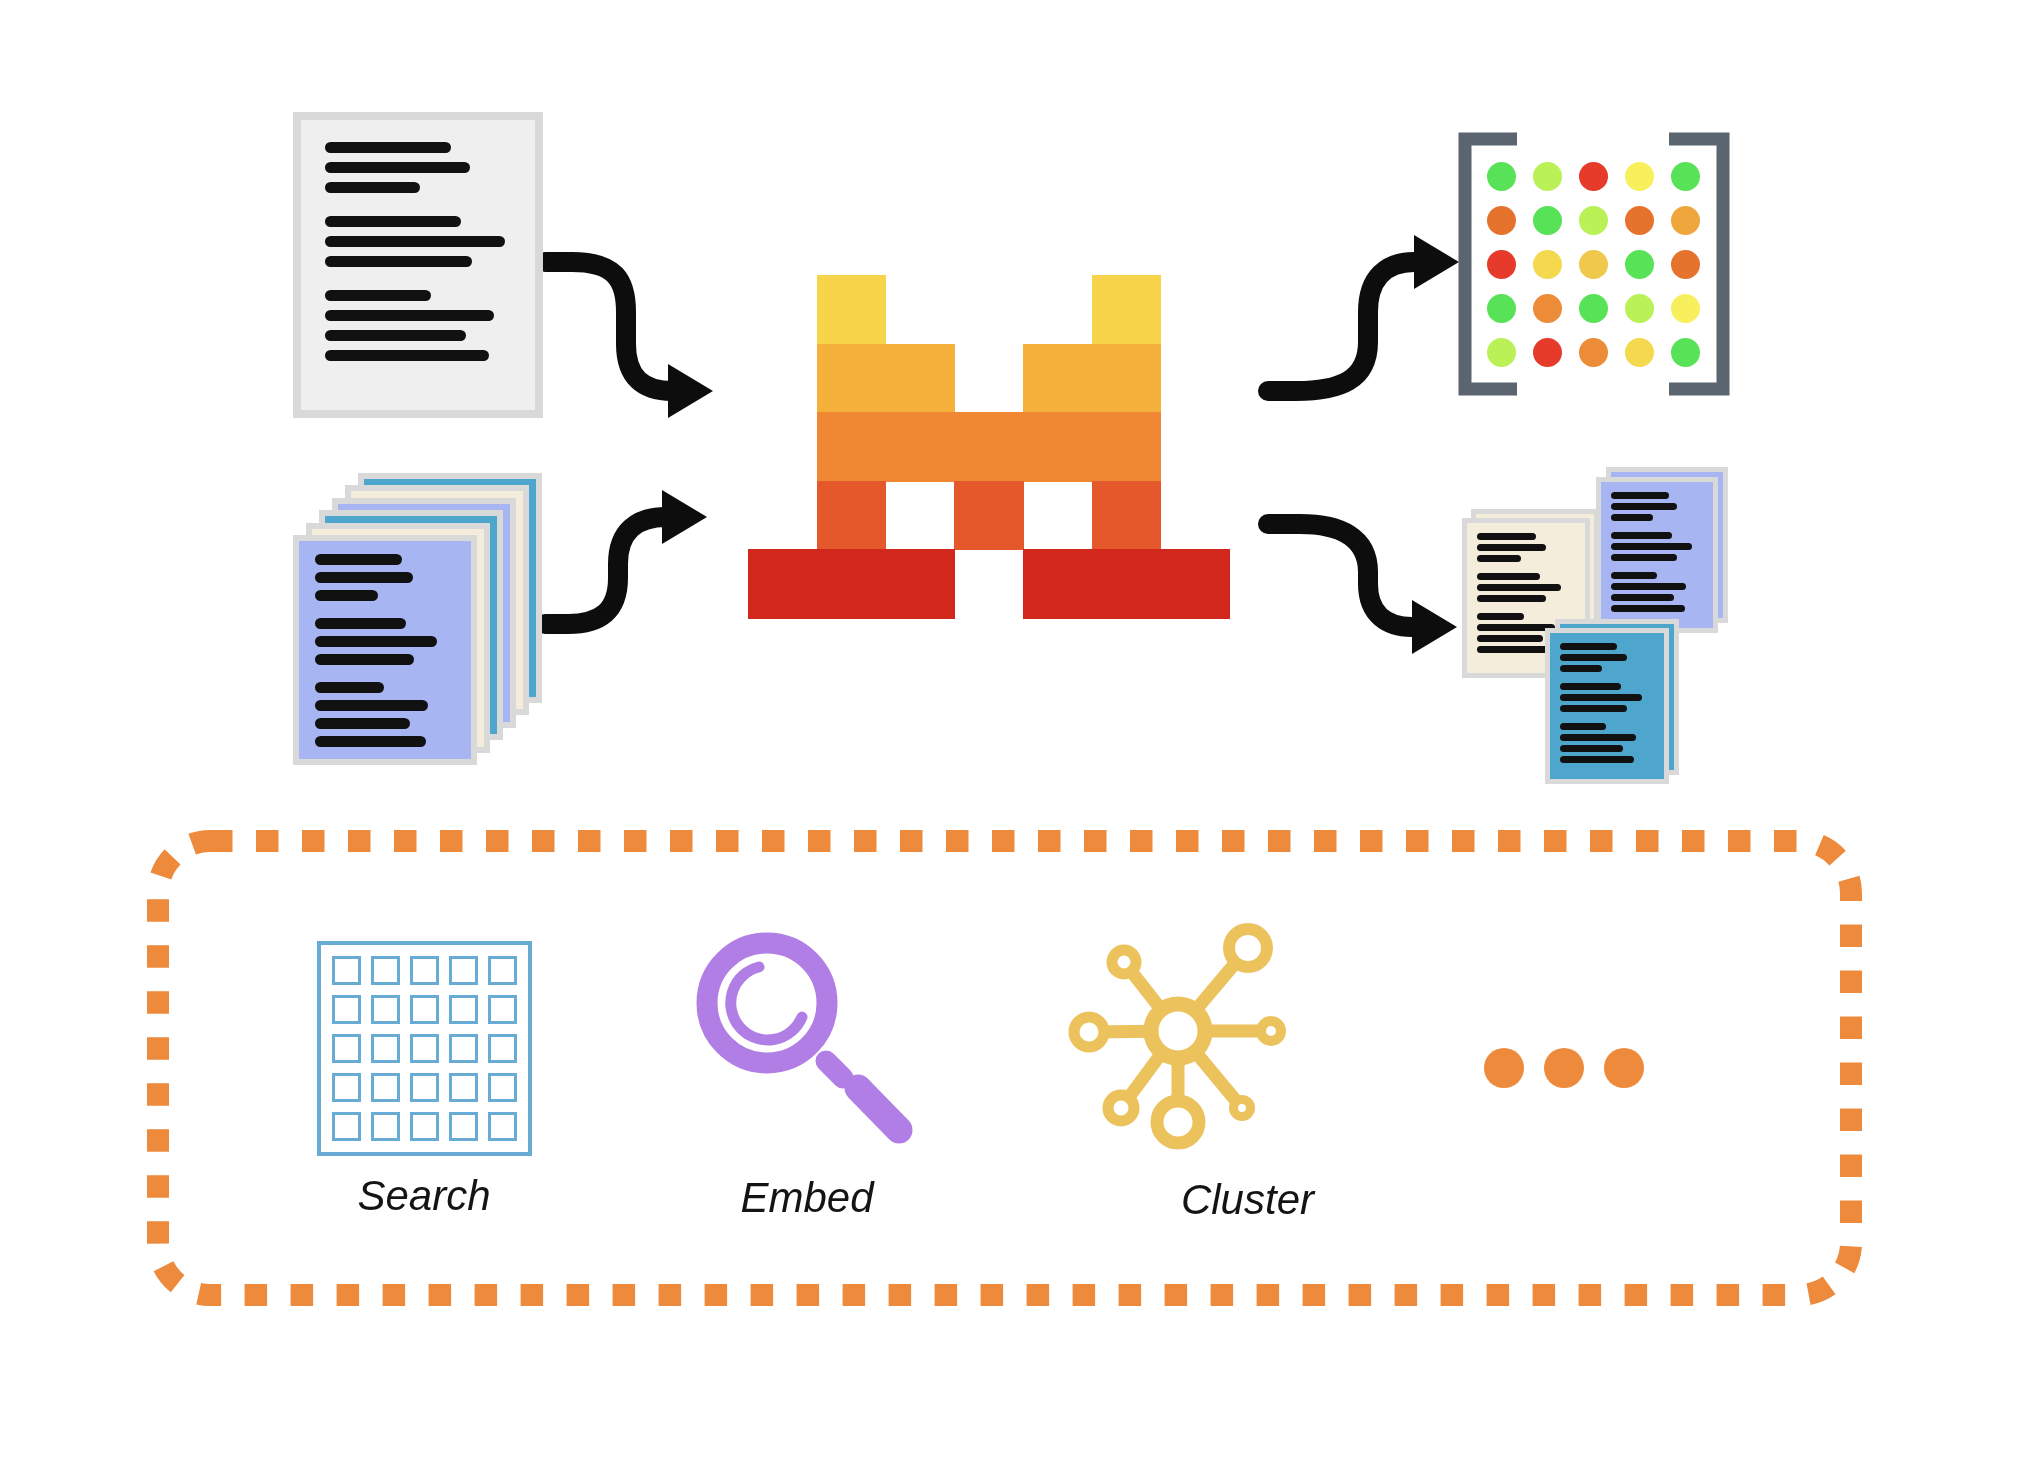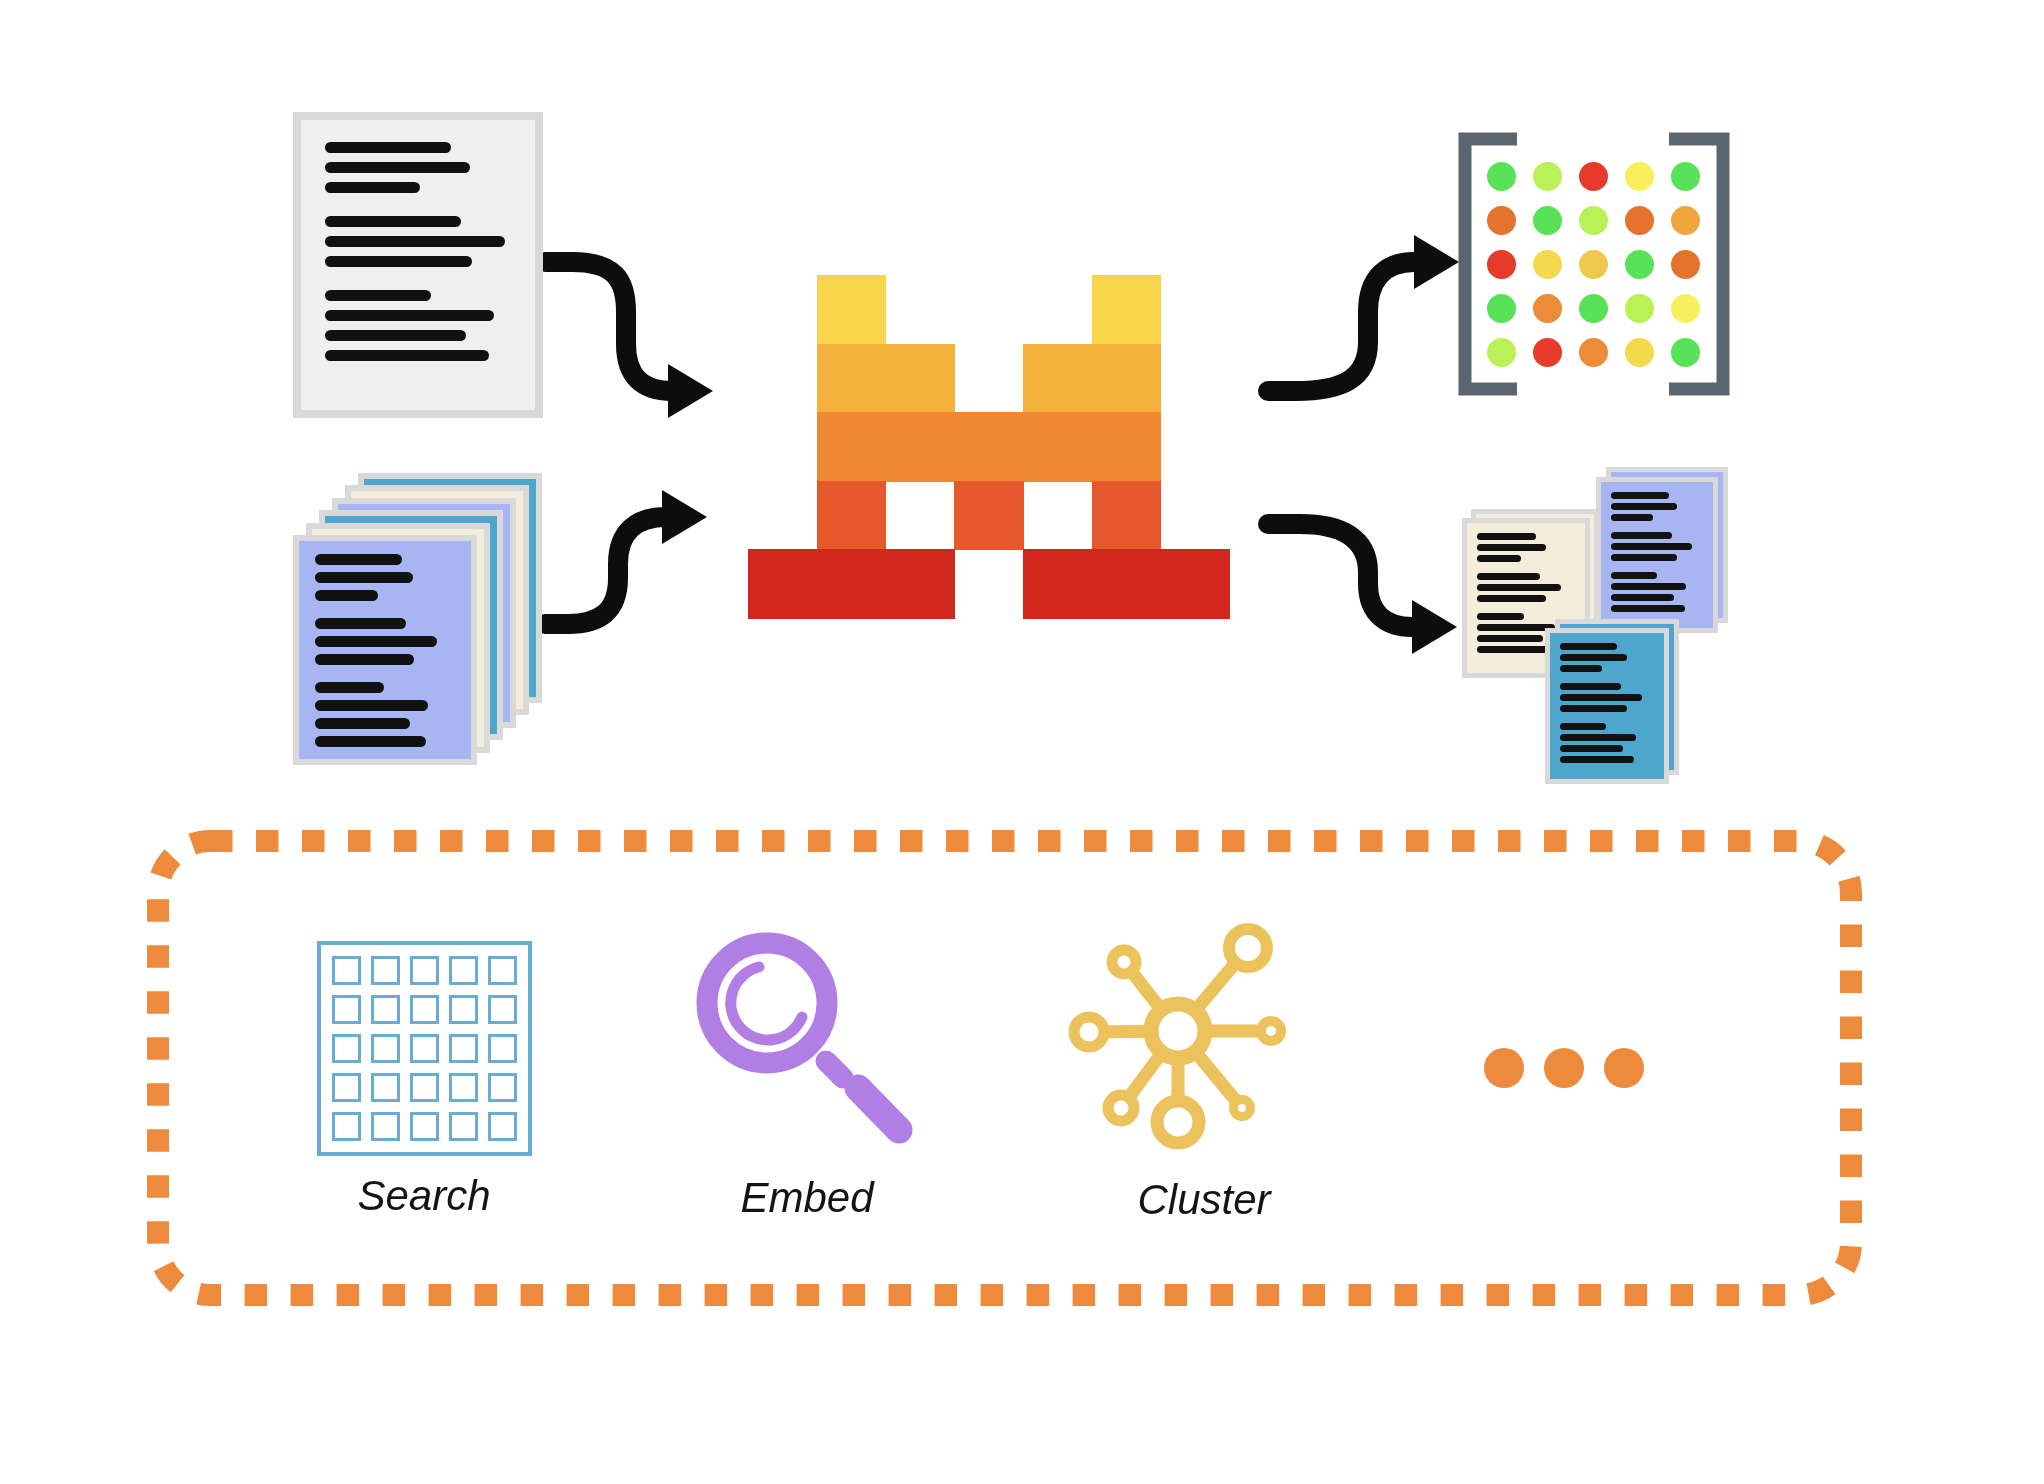--- a/index.html
+++ b/index.html
@@ -272,21 +272,21 @@
       <div class="embed-cell" style="border-color: rgb(104, 172, 214);"></div>
       <div class="embed-cell" style="border-color: rgb(104, 172, 214);"></div>
       <div class="embed-cell" style="border-color: rgb(104, 172, 214);"></div>
       <div class="embed-cell" style="border-color: rgb(104, 172, 214);"></div>
       <div class="embed-cell" style="border-color: rgb(104, 172, 214);"></div>
       <div class="embed-cell" style="border-color: rgb(104, 172, 214);"></div>
     </div>
 
   <div class="cap-label" style="left:314px;top:1172px;">Search</div>
   <div class="cap-label" style="left:697px;top:1174px;">Embed</div>
-  <div class="cap-label" style="left:1094px;top:1176px;">Cluster</div>
+  <div class="cap-label" style="left:1094px;top:1176px;text-align:right;">Cluster</div>
 
   <div class="ellipsis">
     <div class="dot" style="background: rgb(237, 138, 60);"></div>
     <div class="dot" style="background: rgb(237, 138, 60);"></div>
     <div class="dot" style="background: rgb(237, 138, 60);"></div>
   </div>
 
 </div>
 
 </body></html>

